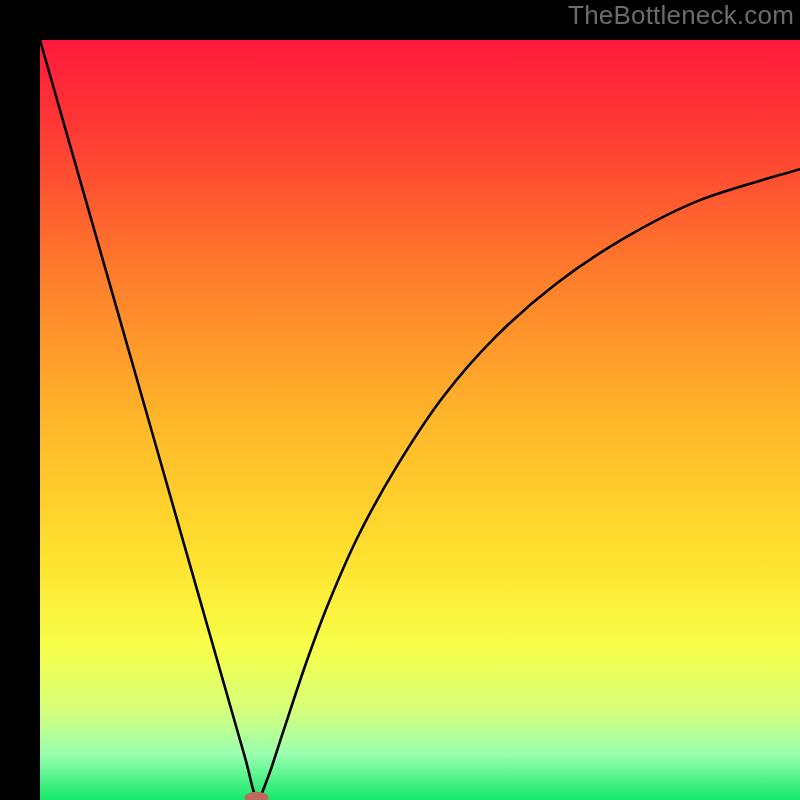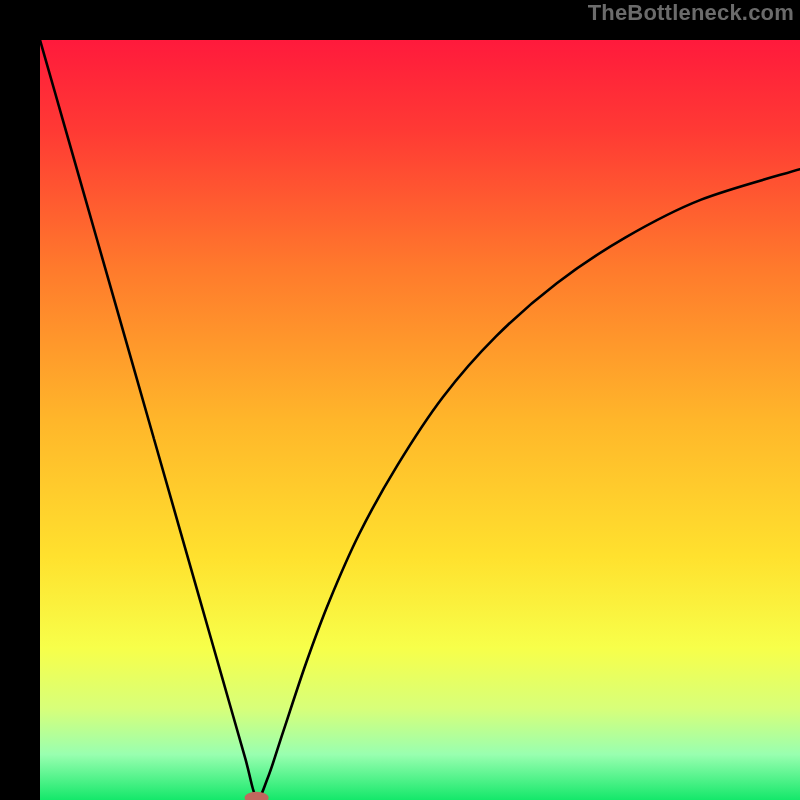--- a/index.html
+++ b/index.html
@@ -24,22 +24,22 @@
     left: 20px;
     top: 20px;
     width: 760px;
     height: 760px;
   }
   .watermark {
     position: absolute;
     top: 0px;
     right: 6px;
     color: #6b6b6b;
-    font-size: 22px;
-    font-weight: 700;
+    font-size: 26px;
+    font-weight: 400;
     letter-spacing: 0.2px;
     user-select: none;
   }
   svg { display: block; }
 </style>
 </head>
 <body>
 
 <div class="frame">
 

